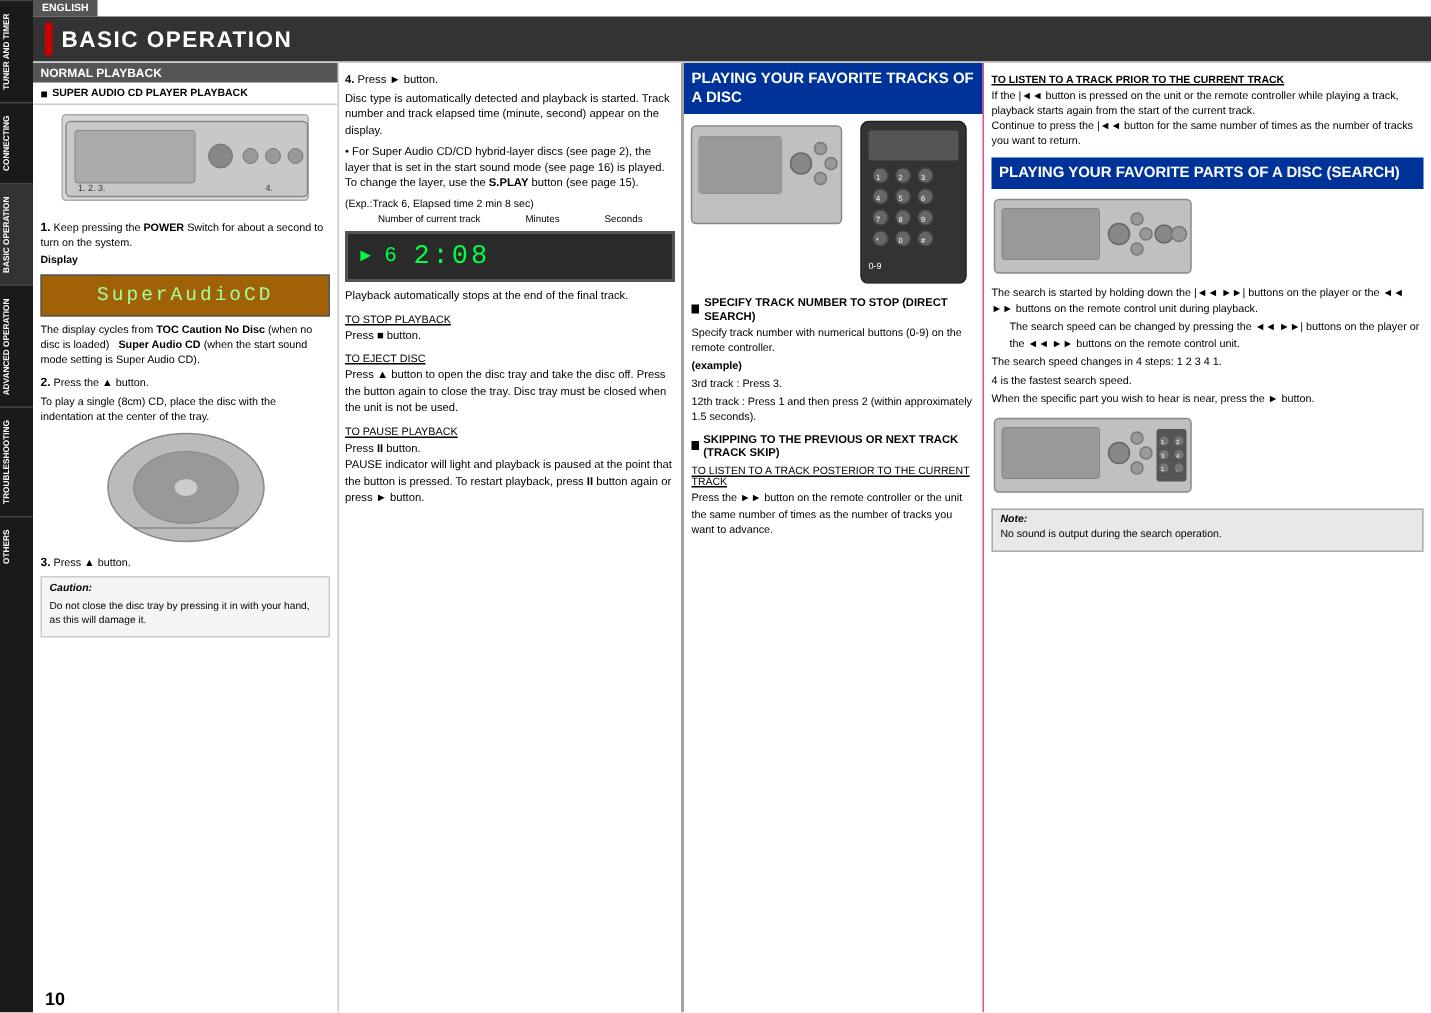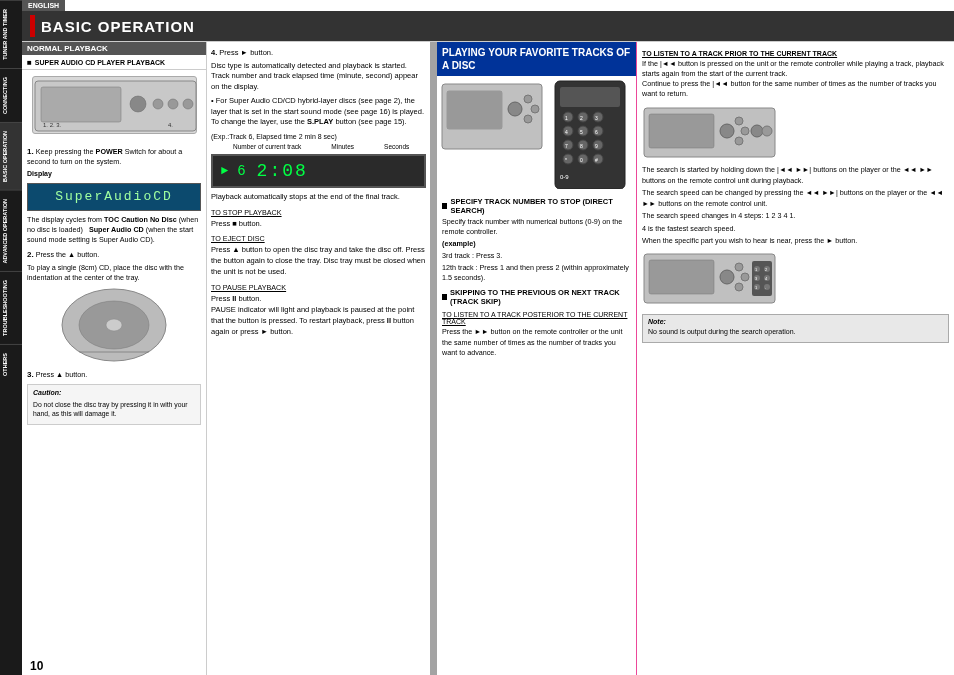--- a/index.html
+++ b/index.html
@@ -78,27 +78,27 @@
 
     
     .content-area {
       display: flex;
       flex: 1;
       border-top: 1px solid #ccc;
     }
 
     
     .col1 {
-      width: 185px;
+      width: 204px;
       border-right: 1px solid #ccc;
       flex-shrink: 0;
     }
     .col2 {
       width: 230px;
-      border-right: 7px solid #a3a3a3;
+      border-right: 2px solid #a3a3a3;
       flex-shrink: 0;
       padding: 4px;
     }
     .col3 {
       width: 200px;
       border-right: 1px solid #ec4899;
       flex-shrink: 0;
     }
     .col4 {
       flex: 1;
@@ -132,21 +132,21 @@
       font-size: 7.2px;
       line-height: 1.4;
     }
 
     .step-number {
       font-weight: bold;
       font-size: 8px;
     }
 
     .display-box {
-      background: #0c4a6e;
+      background: #a16207;
       color: #a0ffa0;
       font-family: 'Courier New', monospace;
       font-size: 13px;
       padding: 4px 8px;
       margin: 4px 0;
       border: 1px solid #555;
       letter-spacing: 2px;
       text-align: center;
     }
 
@@ -420,36 +420,39 @@
           <p style="line-height:1.4;">Press the ►► button on the remote controller or the unit the same number of times as the number of tracks you want to advance.</p>
         </div>
       </div>
     </div>
 
     <div class="col4">
       <div class="col4-body">
         <span class="underline-label" style="font-size:7px; font-weight:bold;">TO LISTEN TO A TRACK PRIOR TO THE CURRENT TRACK</span>
         <p style="line-height:1.4; margin-bottom:6px;">If the |◄◄ button is pressed on the unit or the remote controller while playing a track, playback starts again from the start of the current track.<br>Continue to press the |◄◄ button for the same number of times as the number of tracks you want to return.</p>
 
+        <div class="playing-fav-header" style="margin-bottom:4px;">
+          <span style="line-height:1.3;">PLAYING YOUR FAVORITE PARTS OF A DISC (SEARCH)</span>
+        </div>
 
         <div>
           <svg width="135" height="55">
             <rect x="2" y="3" width="131" height="49" rx="3" fill="#c0c0c0" stroke="#888" stroke-width="1"></rect>
             <rect x="7" y="9" width="65" height="34" rx="2" fill="#999" stroke="#777" stroke-width="0.5"></rect>
             <circle cx="85" cy="26" r="7" fill="#888" stroke="#666"></circle>
             <circle cx="97" cy="16" r="4" fill="#999" stroke="#777"></circle>
             <circle cx="103" cy="26" r="4" fill="#999" stroke="#777"></circle>
             <circle cx="97" cy="36" r="4" fill="#999" stroke="#777"></circle>
             <circle cx="115" cy="26" r="6" fill="#888" stroke="#666"></circle>
             <circle cx="125" cy="26" r="5" fill="#999" stroke="#777"></circle>
           </svg>
         </div>
 
         <p style="line-height:1.45; margin-top:3px;">The search is started by holding down the |◄◄ ►►| buttons on the player or the  ◄◄  ►► buttons on the remote control unit during playback.</p>
-        <p style="line-height:1.45; margin-top:2px;">The search speed can be changed by pressing the ◄◄ ►►| buttons on the player or the  ◄◄ ►► buttons on the remote control unit.</p>
+        <p style="line-height:1.45; margin-top:2px;margin-left:12px;">The search speed can be changed by pressing the ◄◄ ►►| buttons on the player or the  ◄◄ ►► buttons on the remote control unit.</p>
         <p style="line-height:1.45; margin-top:2px;">The search speed changes in 4 steps: 1   2   3   4   1.</p>
         <p style="margin-top:1px;">4 is the fastest search speed.</p>
         <p style="line-height:1.45; margin-top:1px;">When the specific part you wish to hear is near, press the ► button.</p>
 
         <div style="margin-top:5px;">
           <svg width="135" height="55">
             <rect x="2" y="3" width="131" height="49" rx="3" fill="#c0c0c0" stroke="#888" stroke-width="1"></rect>
             <rect x="7" y="9" width="65" height="34" rx="2" fill="#999" stroke="#777" stroke-width="0.5"></rect>
             <circle cx="85" cy="26" r="7" fill="#888" stroke="#666"></circle>
             <circle cx="97" cy="16" r="4" fill="#999" stroke="#777"></circle>

